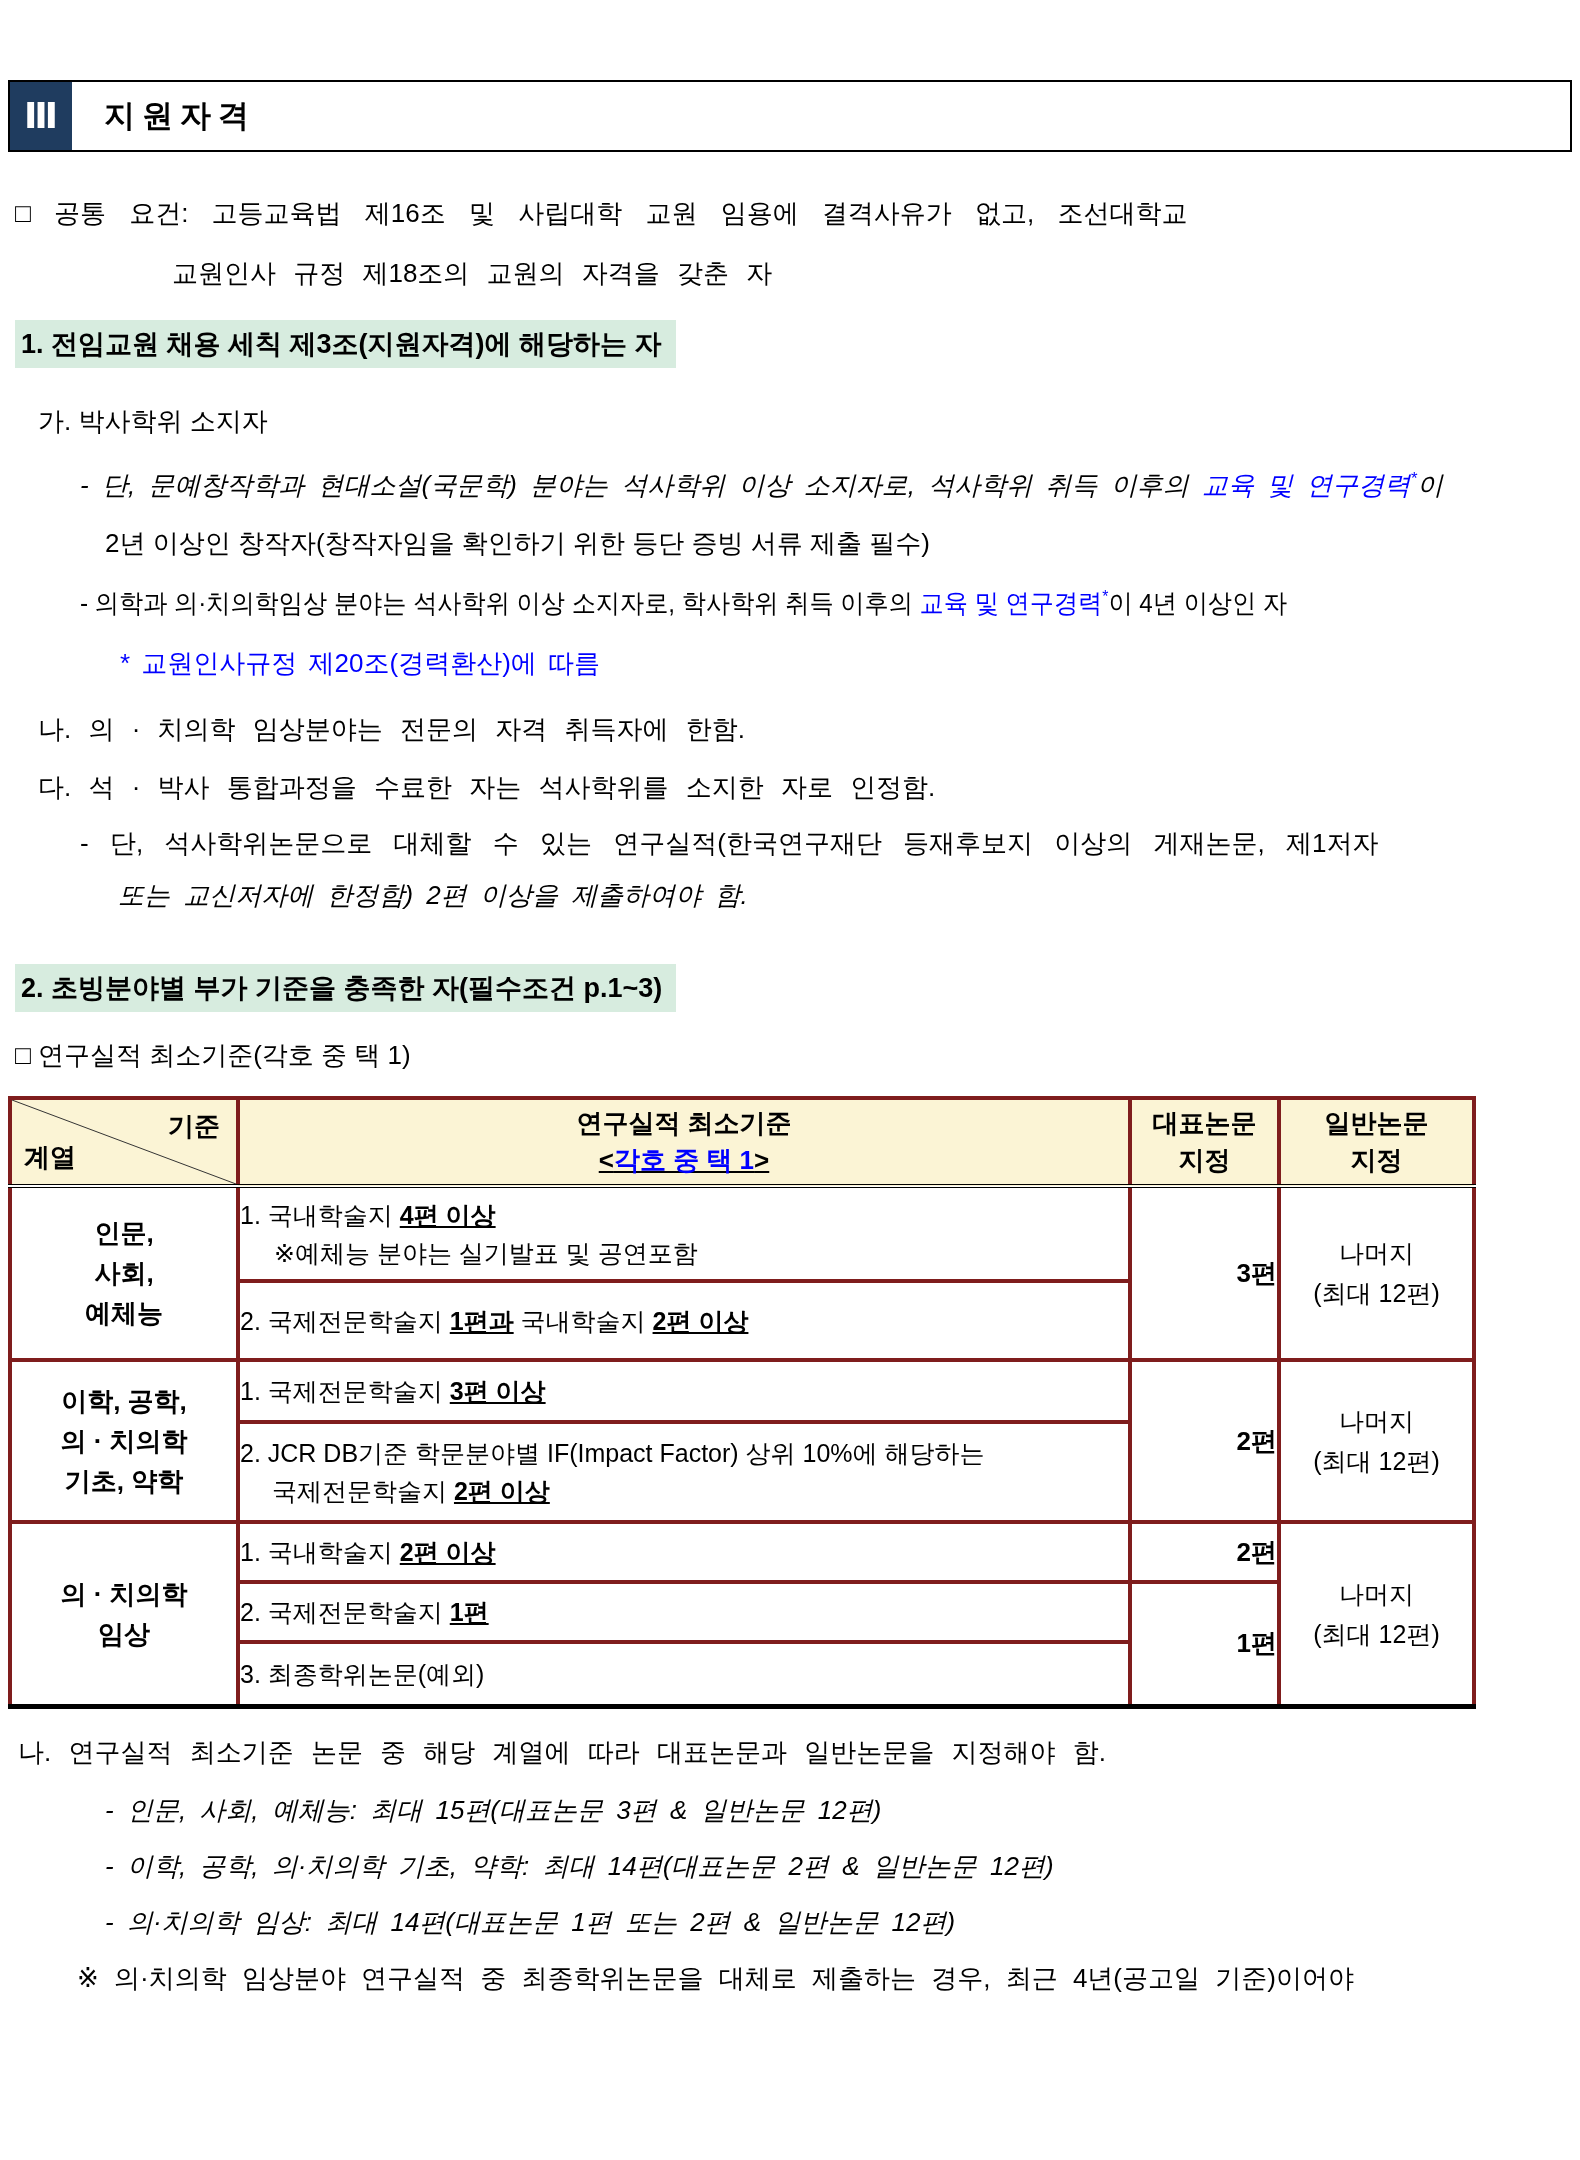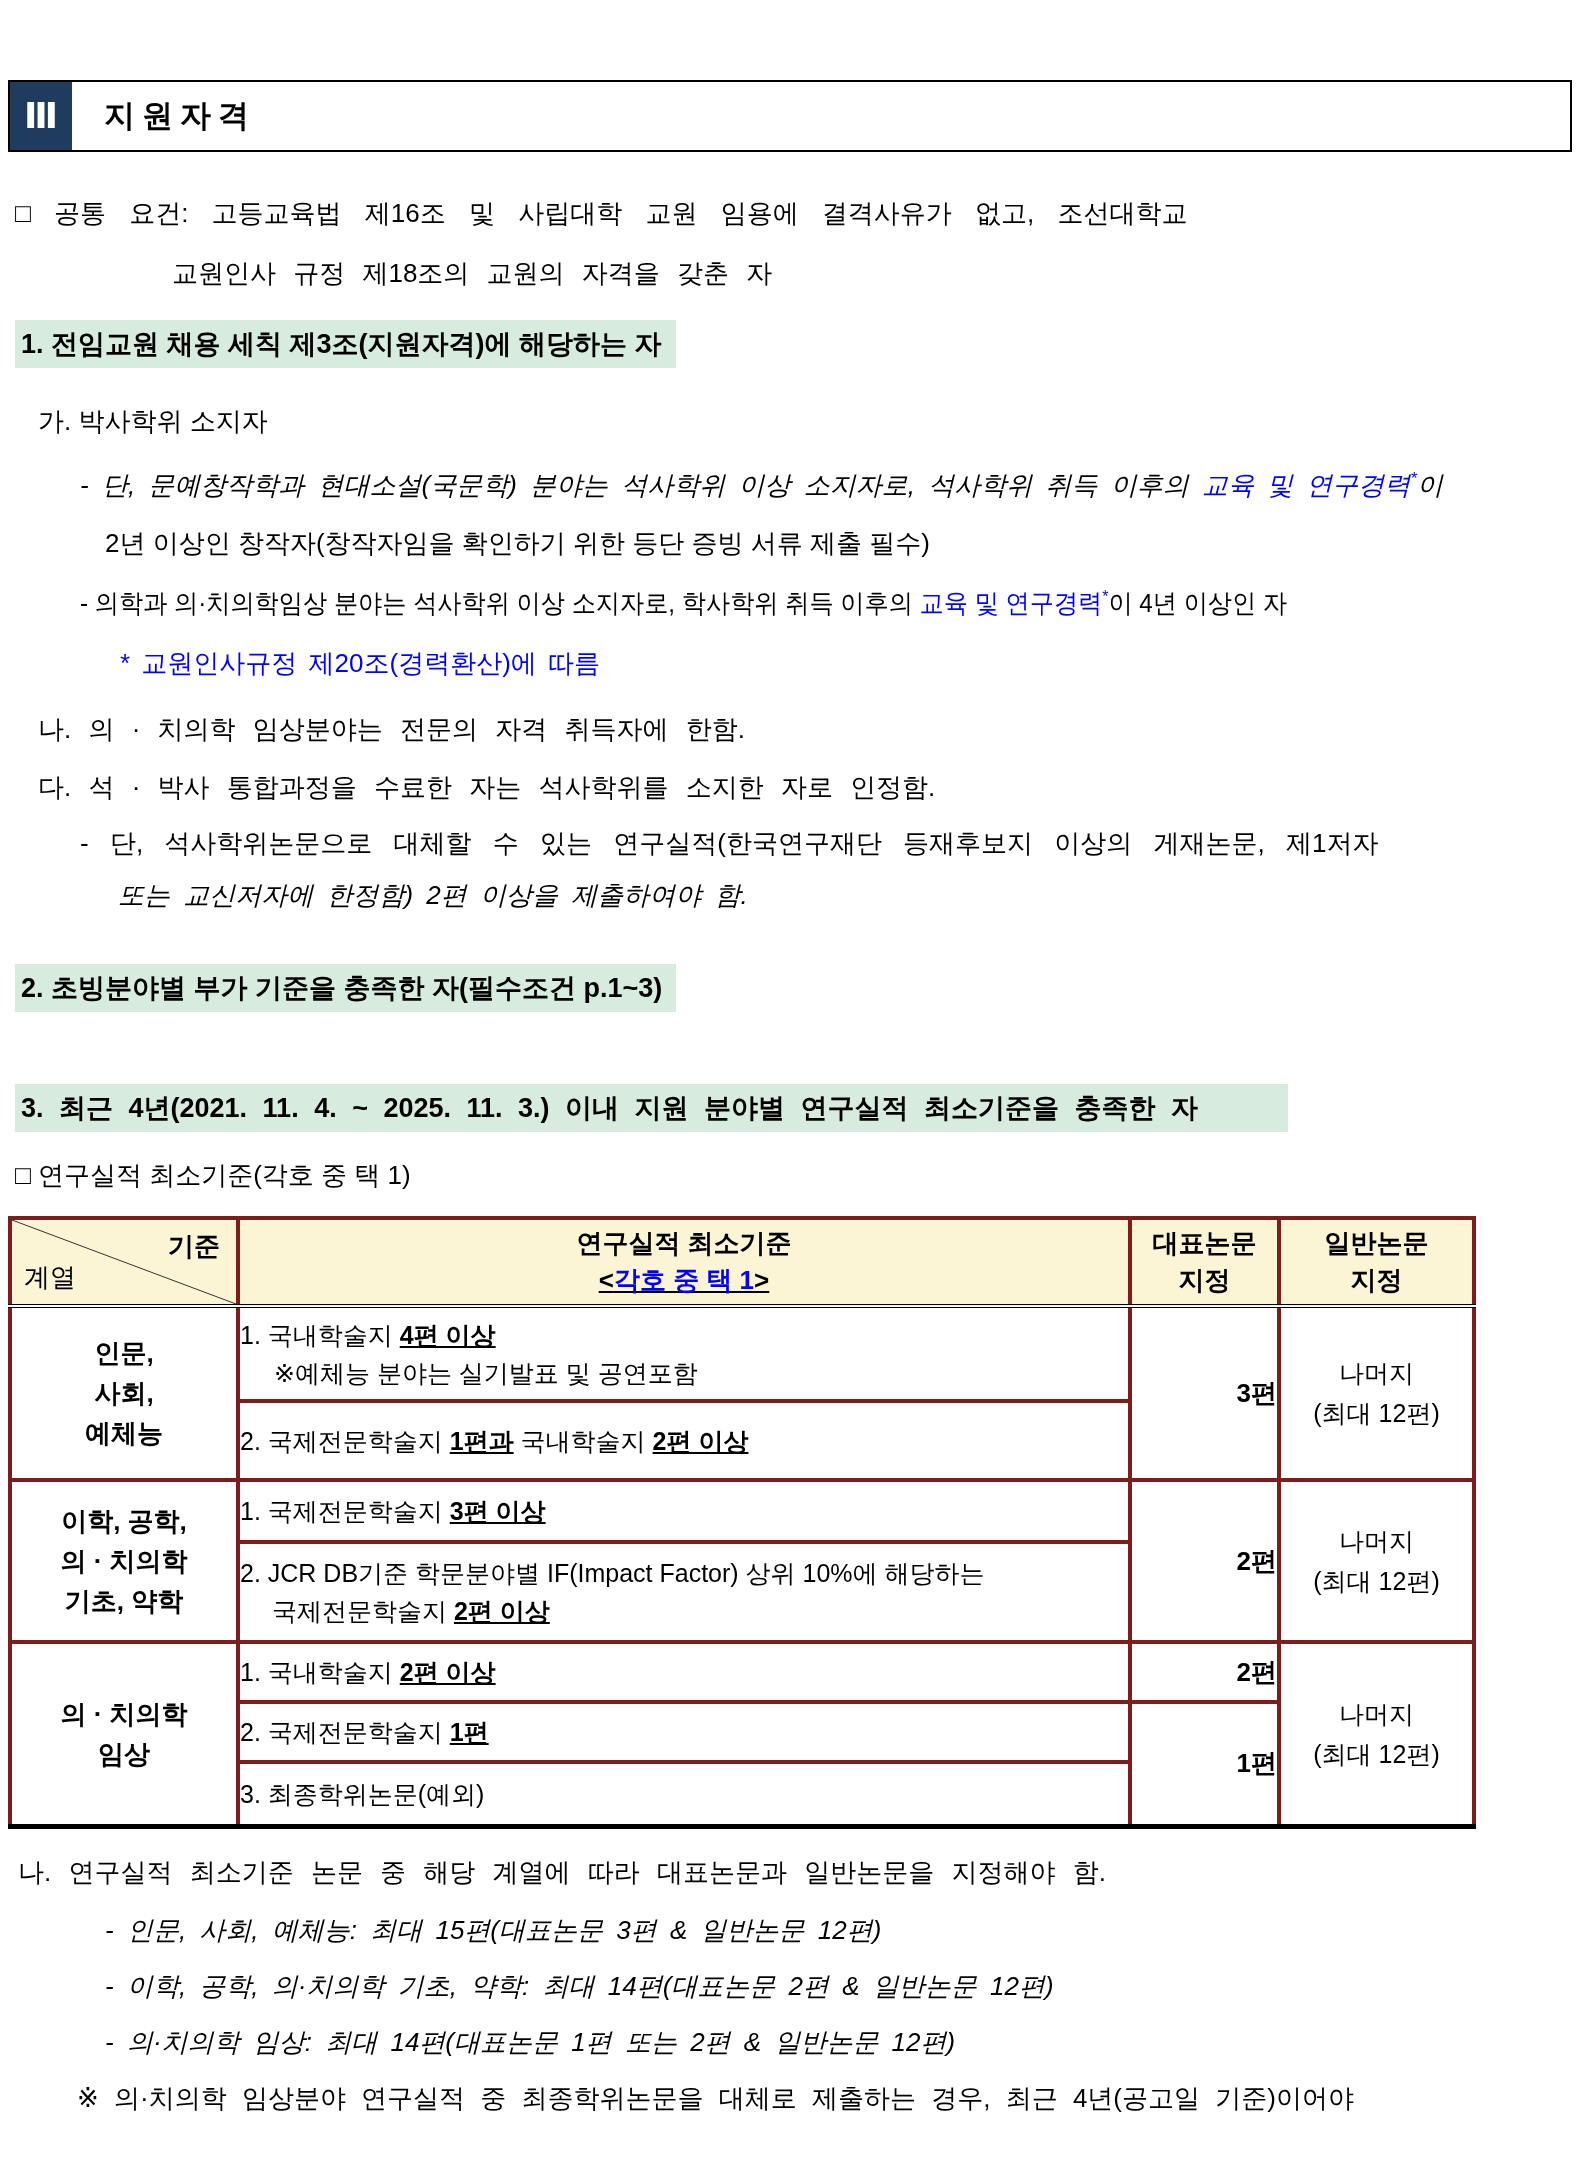--- a/index.html
+++ b/index.html
@@ -47,21 +47,21 @@
     border-left:1px solid #000;border-right:1px solid #000;
     font-size:25px;
   }
   table.crit th,table.crit td{border:4px solid #7f1d1d;padding:0;box-sizing:border-box;}
   table.crit thead th{
     background:#FBF4D5;border-bottom:4px double #000;
     font-weight:bold;text-align:center;vertical-align:middle;font-size:26px;line-height:37px;
   }
   .corner-cell{position:relative;}
   .corner-top{position:absolute;top:8px;right:16px;}
-  .corner-bottom{position:absolute;bottom:8px;left:12px;font-weight:normal;text-align:center;}
+  .corner-bottom{position:absolute;bottom:8px;left:12px;font-weight:bold;text-align:center;}
   td.cat{text-align:center;font-weight:bold;vertical-align:middle;line-height:40px;font-size:26px;}
   td.critc{vertical-align:middle;text-align:left;padding:6px 10px 6px 12px;line-height:38px;}
   td.rep{text-align:right;font-weight:bold;vertical-align:middle;font-size:26px;}
   td.gen{text-align:center;vertical-align:middle;line-height:40px;}
   .ub{font-weight:bold;text-decoration:underline;}
   .crit-note{padding-left:34px;}
   .hang{padding-left:32px;}
   tr.subline td{border-bottom:1px solid #999;}
   tr.groupend td{border-bottom:2px solid #555;}
   .choose-wrap{text-decoration:underline;}
@@ -100,23 +100,20 @@
 
   <div class="line ws10 mt32 ind38">나. 의 · 치의학 임상분야는 전문의 자격 취득자에 한함.</div>
   <div class="line ws10 mt24 ind38">다. 석 · 박사 통합과정을 수료한 자는 석사학위를 소지한 자로 인정함.</div>
   <div class="line ws14 mt22 ind80">- 단, 석사학위논문으로 대체할 수 있는 연구실적(한국연구재단 등재후보지 이상의 게재논문, 제1저자</div>
   <div class="line ws6 mt18 ind118">또는 교신저자에 한정함) 2편 이상을 제출하여야 함.</div>
 
   <div class="line mt52 ind15">
     <span class="hl">2. 초빙분야별 부가 기준을 충족한 자(필수조건 p.1~3)</span>
   </div>
 
-  <div class="line mt72 ind15">
-    <span class="hl hl-full ws8">3. 최근 4년(2021. 11. 4. ~ 2025. 11. 3.) 이내 지원 분야별 연구실적 최소기준을 충족한 자</span>
-  </div>
   <div class="line mt26 ind15">□ 연구실적 최소기준(각호 중 택 1)</div>
 
   <table class="crit">
     <colgroup>
       <col style="width:228px">
         <col style="width:892px">
         <col style="width:149px">
         <col style="width:195px">
     </colgroup>
     <thead>

